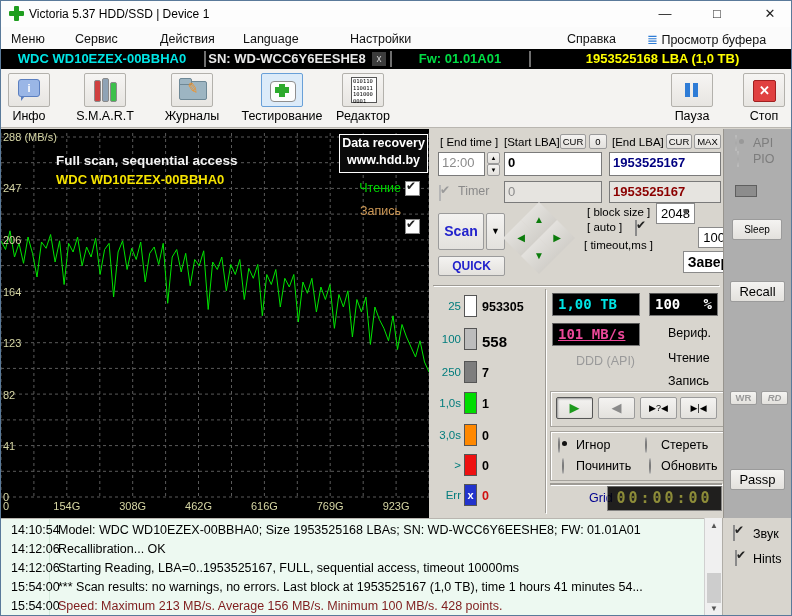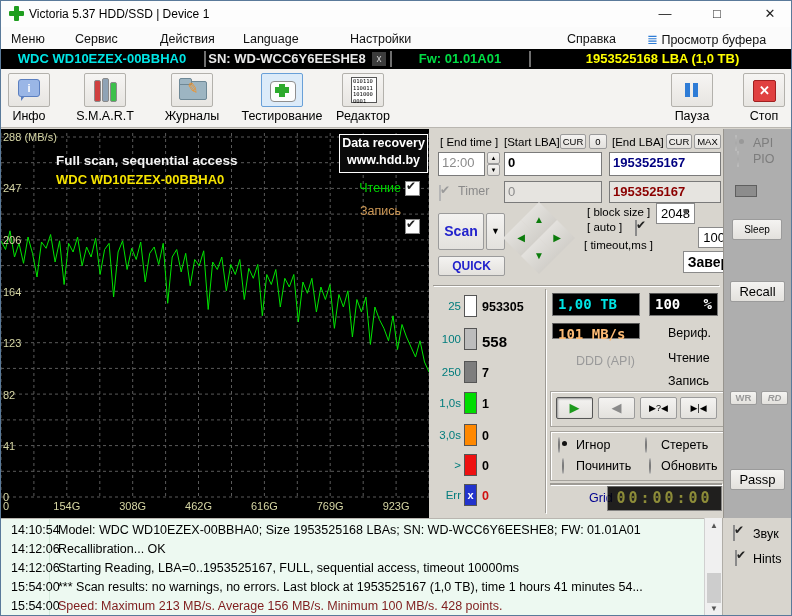--- a/index.html
+++ b/index.html
@@ -295,21 +295,21 @@
     <span class="abs lbl teal" style="left:8px;top:360px;width:24px;text-align:right;">Err</span>
     <span class="abs cblock" style="left: 35px; top: 355px; background-color: rgb(34, 51, 204);">x</span>
     <span class="abs lbl" style="left:53px;top:360px;font-weight:600;font-size:12.5px;color:#d01010;">0</span>
 
     
     <span class="abs lcd" style="left:123px;top:164px;width:88px;height:23px;color:#00e5e5;">1,00 TB</span>
     <span class="abs lcd" style="left:220px;top:164px;width:69px;height:23px;color:#fff;">
       <span>100</span>
       <span style="float:right;">%</span>
     </span>
-    <span class="abs lcd" style="left:123px;top:194px;width:88px;height:16px;color:#fdba74;">101 MB/s</span>
+    <span class="abs lcd" style="left:123px;top:194px;width:88px;height:23px;color:#ec4899;text-decoration:underline;">101 MB/s</span>
     
     <span class="abs rlabel" style="left:239px;top:197px;">Вериф.</span>
     <span class="abs cb grayed" style="left:128px;top:225px;"></span>
     <span class="abs rlabel" style="left:147px;top:225px;color:#9a9a9a;">DDD (API)</span>
     
     <span class="abs rlabel" style="left:239px;top:222px;">Чтение</span>
     
     <span class="abs rlabel" style="left:239px;top:245px;">Запись</span>
 
     

